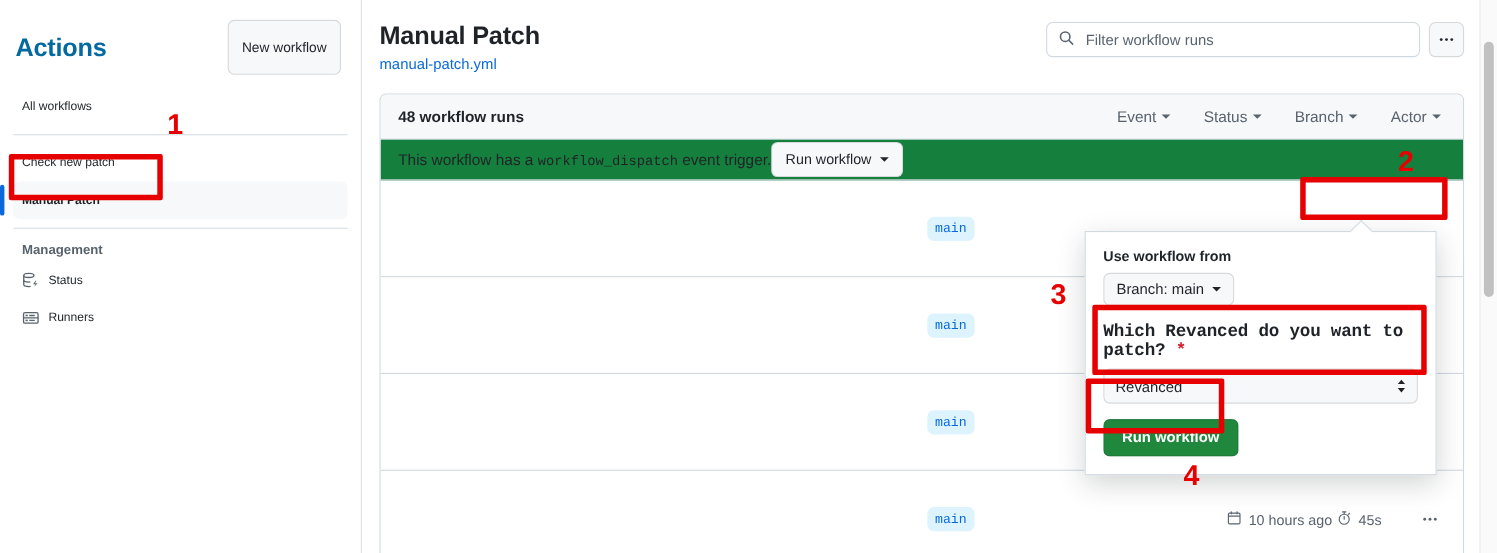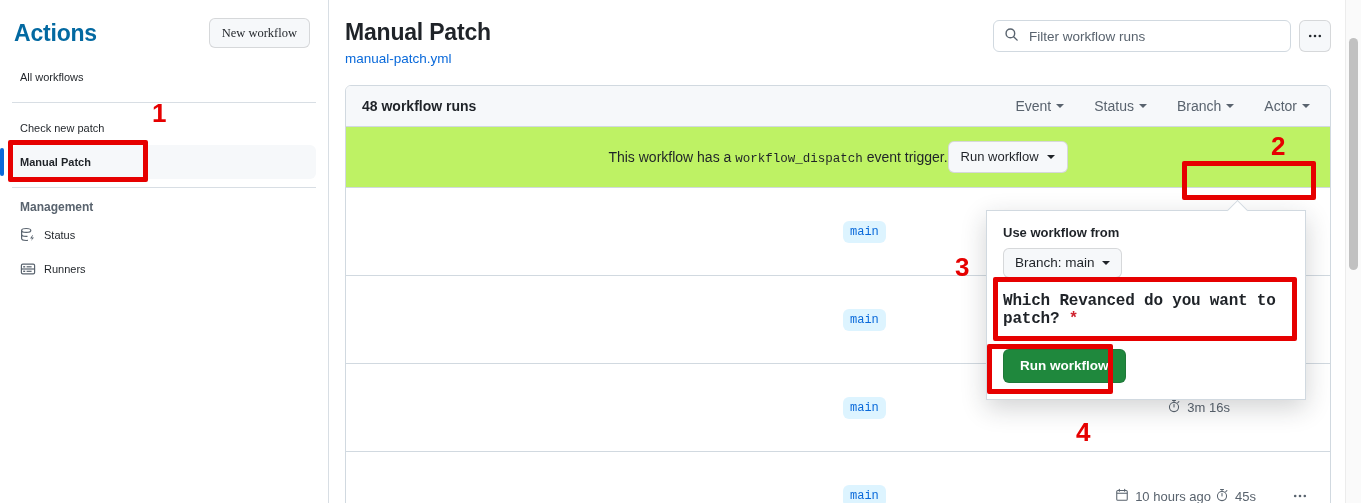--- a/index.html
+++ b/index.html
@@ -18,21 +18,21 @@
   
   #app{position:absolute;inset:0;display:flex;}
   #sidebar{width:329px;flex:0 0 329px;border-right:1px solid #d8dee4;box-sizing:border-box;padding:0;position:relative;background:#fff;}
   #main{flex:1;position:relative;background:#fff;overflow:hidden;}
 
   
   .side-head{display:flex;align-items:center;justify-content:space-between;padding:18px 18px 12px 14px;}
   .side-title{font-size:23px;font-weight:600;letter-spacing:-.2px;color:#0369a1;}
   .btn-new{
     font-size:12.5px;color:#1f2328;background:#f6f8fa;border:1px solid rgba(31,35,40,.15);
-    border-radius:6px;padding:5px 12px;cursor:pointer;white-space:nowrap;line-height:18px;font-family:Liberation Serif, serif;
+    border-radius:6px;padding:15px 12px;cursor:pointer;white-space:nowrap;line-height:18px;
   }
   .side-list{padding:0 12px;}
   .side-item{
     display:flex;align-items:center;gap:8px;
     padding:7px 8px;border-radius:6px;font-size:11px;color:#1f2328;cursor:pointer;
     position:relative;line-height:20px;
   }
   .side-item.selected{background:#f6f8fa;font-weight:600;}
   .side-item.selected::before{
     content:"";position:absolute;left:-12px;top:3px;bottom:3px;width:4px;border-radius:6px;background:#0969da;
@@ -40,21 +40,21 @@
   .side-sep{height:1px;background:#d8dee4;margin:8px 0;}
   .side-group-label{font-size:12px;color:#59636e;font-weight:600;padding:4px 8px 4px 8px;margin-top:2px;}
   .side-ico{width:16px;height:16px;flex:0 0 16px;display:inline-flex;align-items:center;justify-content:center;color:#59636e;}
 
   
   .main-head{display:flex;align-items:flex-start;justify-content:space-between;padding:16px 30px 0 16px;}
   .wf-title{font-size:23px;font-weight:600;letter-spacing:-.2px;line-height:32px;color:#1f2328;}
   .wf-file{font-size:13.5px;color:#0969da;text-decoration:none;cursor:pointer;display:inline-block;margin-top:3px;}
   .head-right{display:flex;align-items:center;gap:8px;margin-top:4px;}
   .search-box{
-    width:298px;height:32px;box-sizing:border-box;border:1px solid #d1d9e0;border-radius:6px;
+    width:340px;height:32px;box-sizing:border-box;border:1px solid #d1d9e0;border-radius:6px;
     background:#fff;display:flex;align-items:center;padding:0 10px;gap:8px;cursor:text;
   }
   .search-box input{
     border:0;outline:0;flex:1;font-size:13.5px;font-family:"Liberation Sans",sans-serif;color:#1f2328;background:transparent;
   }
   .search-box input::placeholder{color:#59636e;}
   .kebab-btn{
     width:32px;height:32px;box-sizing:border-box;border:1px solid rgba(31,35,40,.15);border-radius:6px;background:#f6f8fa;
     display:flex;align-items:center;justify-content:center;cursor:pointer;color:#24292f;
   }
@@ -67,23 +67,23 @@
     background:#f6f8fa;border-bottom:1px solid #d1d9e0;
     display:flex;align-items:center;justify-content:space-between;
     padding:12px 16px;
   }
   .runs-count{font-size:14px;font-weight:600;color:#1f2328;}
   .filters{display:flex;align-items:center;gap:30px;padding-right:4px;}
   .filter{font-size:14px;color:#59636e;cursor:pointer;display:inline-flex;align-items:center;gap:5px;}
   .caret{width:0;height:0;border-left:4px solid transparent;border-right:4px solid transparent;border-top:4px solid currentColor;display:inline-block;}
 
   .dispatch-row{
-    background:#bef264;border-bottom:1px solid #d1d9e0;
-    display:flex;align-items:center;justify-content:center;
-    padding:14px 16px;
+    background:#15803d;border-bottom:1px solid #d1d9e0;
+    display:flex;align-items:center;justify-content:flex-start;
+    padding:2px 16px;
   }
   .dispatch-text{font-size:14px;color:#1f2328;}
   .dispatch-text code{font-size:12.5px;background:transparent;}
   .run-wf-btn{
     font-size:13px;color:#1f2328;background:#f6f8fa;border:1px solid rgba(31,35,40,.15);
     border-radius:6px;padding:5px 12px;display:inline-flex;align-items:center;gap:8px;cursor:pointer;line-height:20px;
   }
 
   .run-row{
     height:88px;box-sizing:border-box;border-bottom:1px solid #d1d9e0;
@@ -345,20 +345,31 @@
     <button class="branch-select">
       <span>Branch: main</span>
       <span class="caret"></span>
     </button>
 
     <div class="input-label">
       <span>Which Revanced do you want to patch?</span>
       <span class="req">*</span>
     </div>
 
+    <div class="select-wrap">
+      <select>
+        <option>Revanced</option>
+      </select>
+      <span class="select-arrows">
+        <svg width="10" height="16" viewBox="0 0 10 16" fill="currentColor">
+          <path d="M5 2.2 L8.3 6.2 H1.7 Z"></path>
+            <path d="M5 13.8 L1.7 9.8 H8.3 Z"></path>
+        </svg>
+      </span>
+    </div>
 
     <button class="btn-green">Run workflow</button>
   </div>
 </div>
 
 <div class="anno-box" style="left:8px;top:140px;width:140px;height:42px;"></div>
 <div class="anno-num" style="left:152px;top:100px;">1</div>
 
 <div class="anno-box" style="left:1182px;top:161px;width:134px;height:39px;"></div>
 <div class="anno-num" style="left:1271px;top:133px;">2</div>

